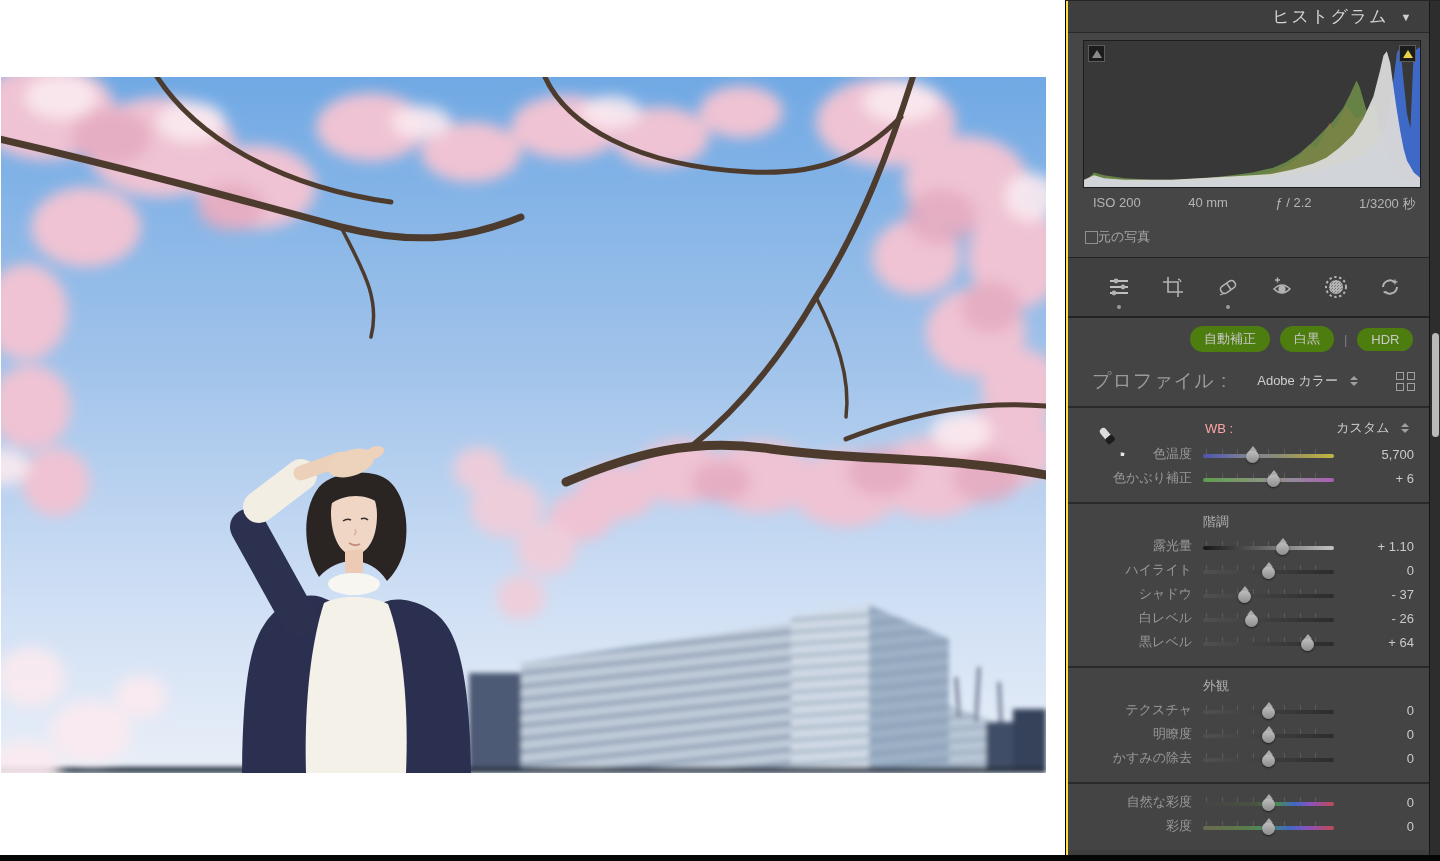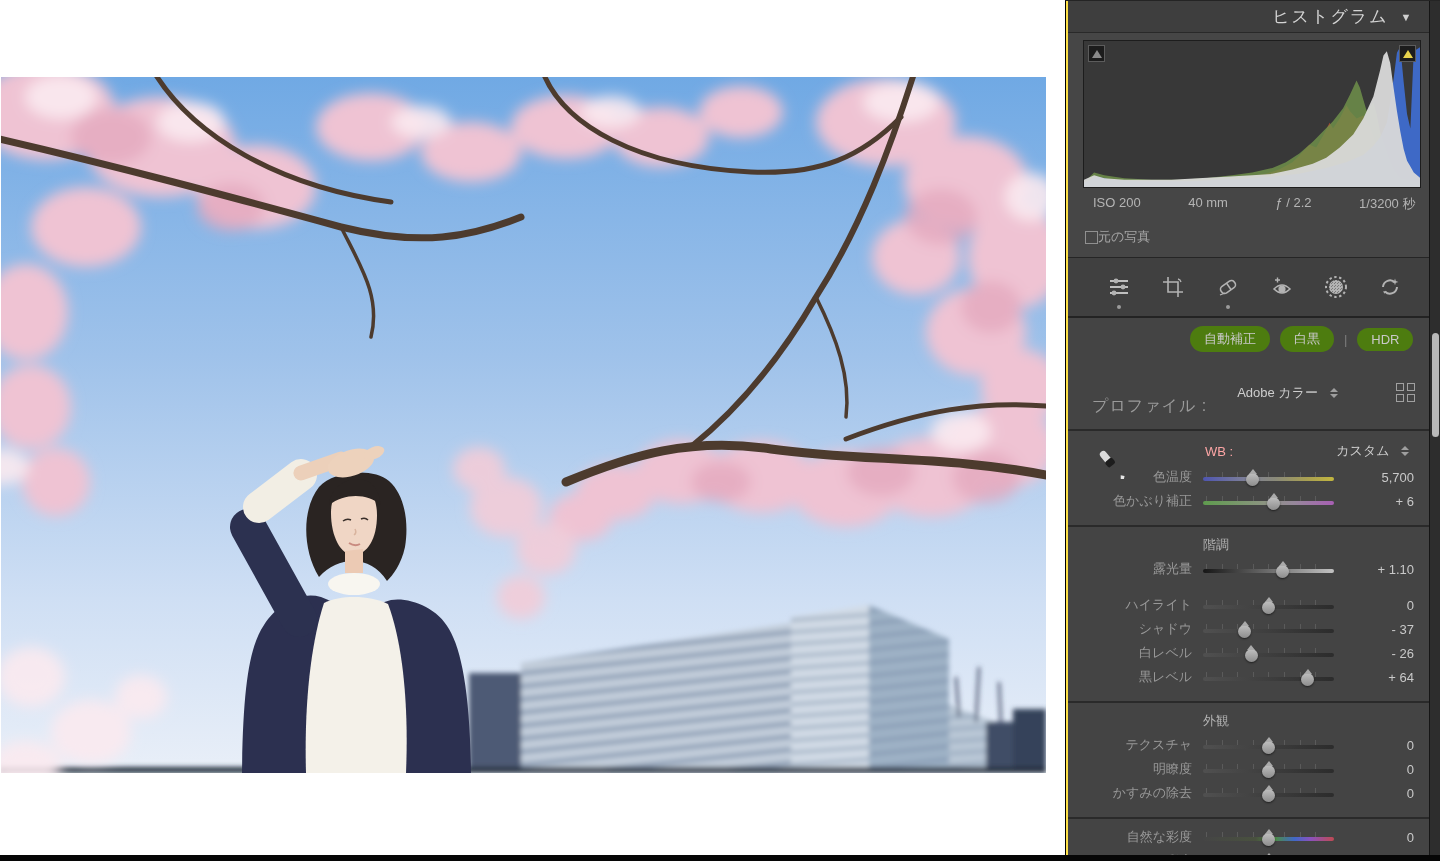--- a/index.html
+++ b/index.html
@@ -35,32 +35,32 @@
   .tool svg{stroke:#b3b3b3;fill:none;stroke-width:1.6;}
   .tool.active svg{stroke:#e9e9e9;}
   .tool .dot{position:absolute;left:50%;bottom:7px;transform:translateX(-50%);width:4px;height:4px;border-radius:50%;
              background:#9b9b9b;display:none;}
   .tool.hasdot .dot{display:block;}
   .basic{background:#444444;}
   .presets-row{display:flex;justify-content:flex-end;align-items:center;gap:10px;padding:8px 16px 6px;}
   .pill{background:#4d7c0f;border-radius:13px;padding:4px 14px;color:#c9c9c9;font-size:13px;}
   .presets-sep{color:#7d7d7d;font-size:13px;}
   .profile-row{display:flex;align-items:center;padding:10px 14px 12px 24px;}
-  .plabel{color:#9a9a9a;font-size:16px;letter-spacing:1px;margin-top:28px;}
+  .plabel{color:#9a9a9a;font-size:19px;letter-spacing:1px;}
   .pvalue{margin-left:30px;color:#cecece;font-size:13px;}
   .updown{display:inline-flex;flex-direction:column;gap:2px;margin-left:12px;}
   .updown i{width:0;height:0;border-left:4px solid transparent;border-right:4px solid transparent;}
   .updown .u{border-bottom:4px solid #9f9f9f;}
   .updown .d{border-top:4px solid #9f9f9f;}
   .grid-icon{margin-left:auto;display:grid;grid-template-columns:8px 8px;grid-gap:3px;}
   .grid-icon b{width:8px;height:8px;border:1.5px solid #a0a0a0;box-sizing:border-box;}
   .sgroup{border-top:2px solid #2a2a2a;padding:6px 0 12px;position:relative;}
   .sheader{padding-left:135px;height:24px;display:flex;align-items:center;color:#b2b2b2;font-size:13px;}
   .srow{display:flex;align-items:center;height:24px;padding-right:15px;}
-  .srow.gap{margin-top:12px;}
+  .srow.gap{}
   .slabel{width:124px;text-align:right;color:#989898;font-size:13px;white-space:nowrap;}
   .strack{margin-left:11px;width:131px;height:18px;position:relative;}
   .ticks{position:absolute;left:3px;right:3px;top:4px;height:5px;
          background:repeating-linear-gradient(90deg,#626262 0 1px,transparent 1px 15.6px);opacity:.75;}
   .tline{position:absolute;left:0;right:0;top:9px;height:4px;border-radius:2px;}
   .t-temp{background:linear-gradient(90deg,#4e55b0 0%,#7d7f98 32%,#8a8a7a 55%,#a9a051 80%,#c2b63f 100%);}
   .t-tint{background:linear-gradient(90deg,#5f9c4e 0%,#8b9480 46%,#96879b 70%,#a85fb4 100%);}
   .t-exposure{background:linear-gradient(90deg,#161616,#c2c2c2);}
   .t-neutral{background:linear-gradient(90deg,#505050,#2c2c2c);}
   .t-vibrance{background:linear-gradient(90deg,#454545 0%,#49513f 40%,#4c8c44 55%,#4168c8 70%,#8a52bd 82%,#c04a52 100%);}

